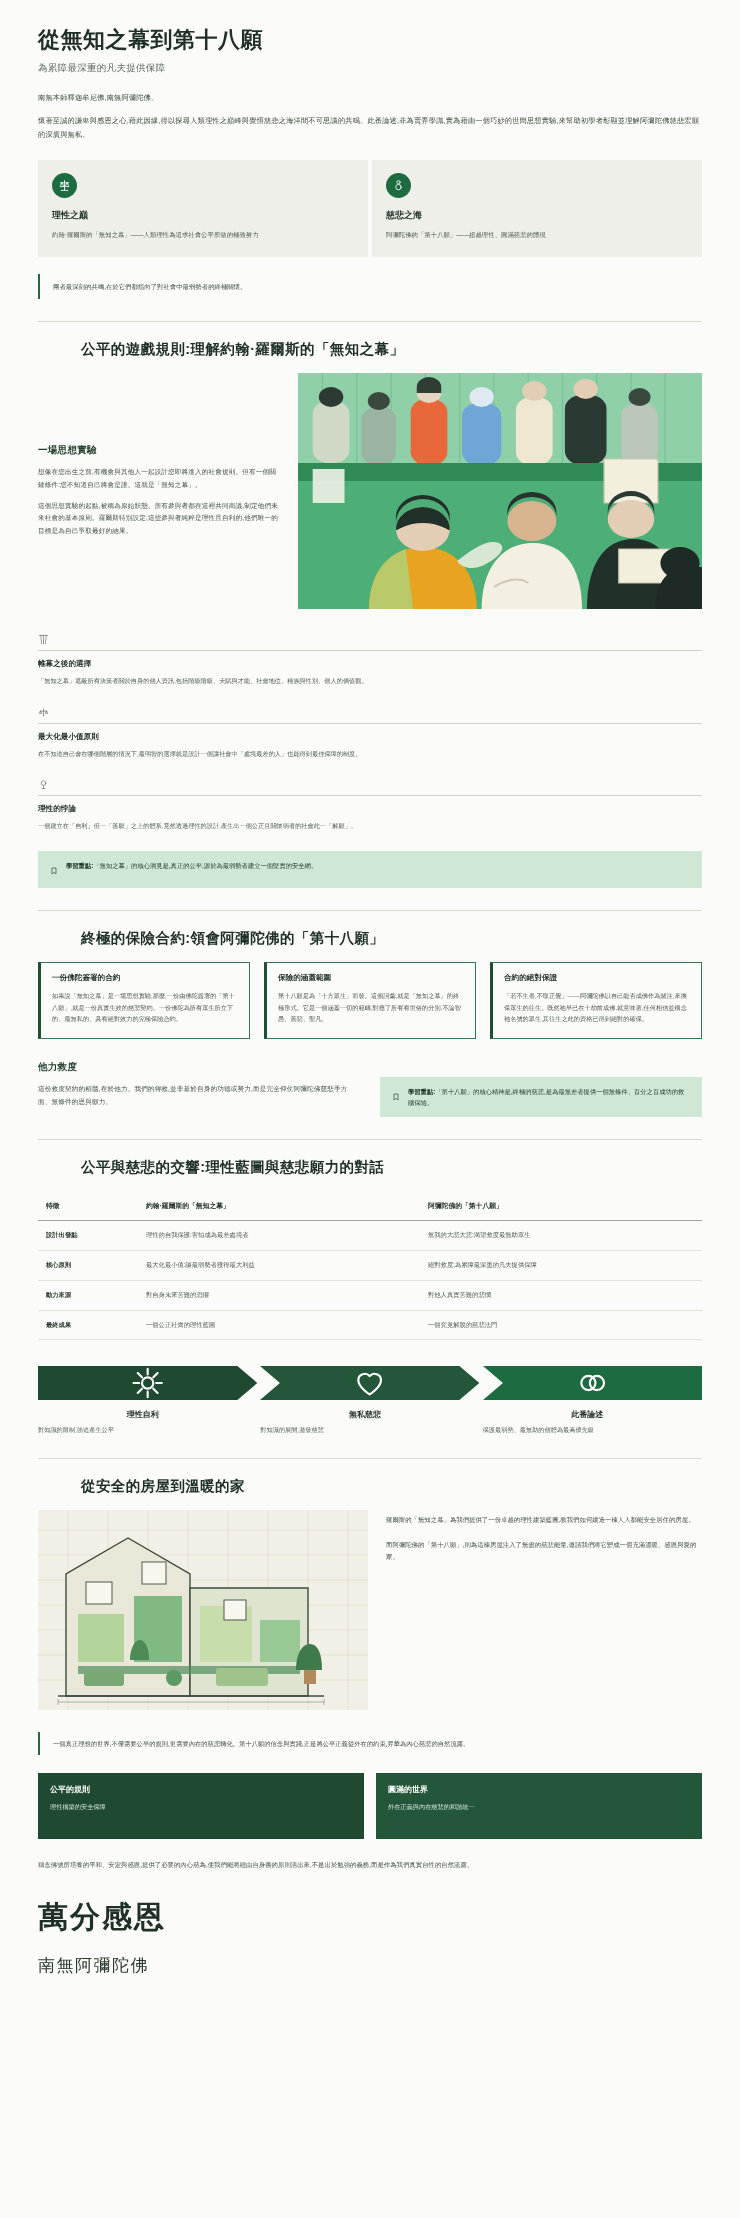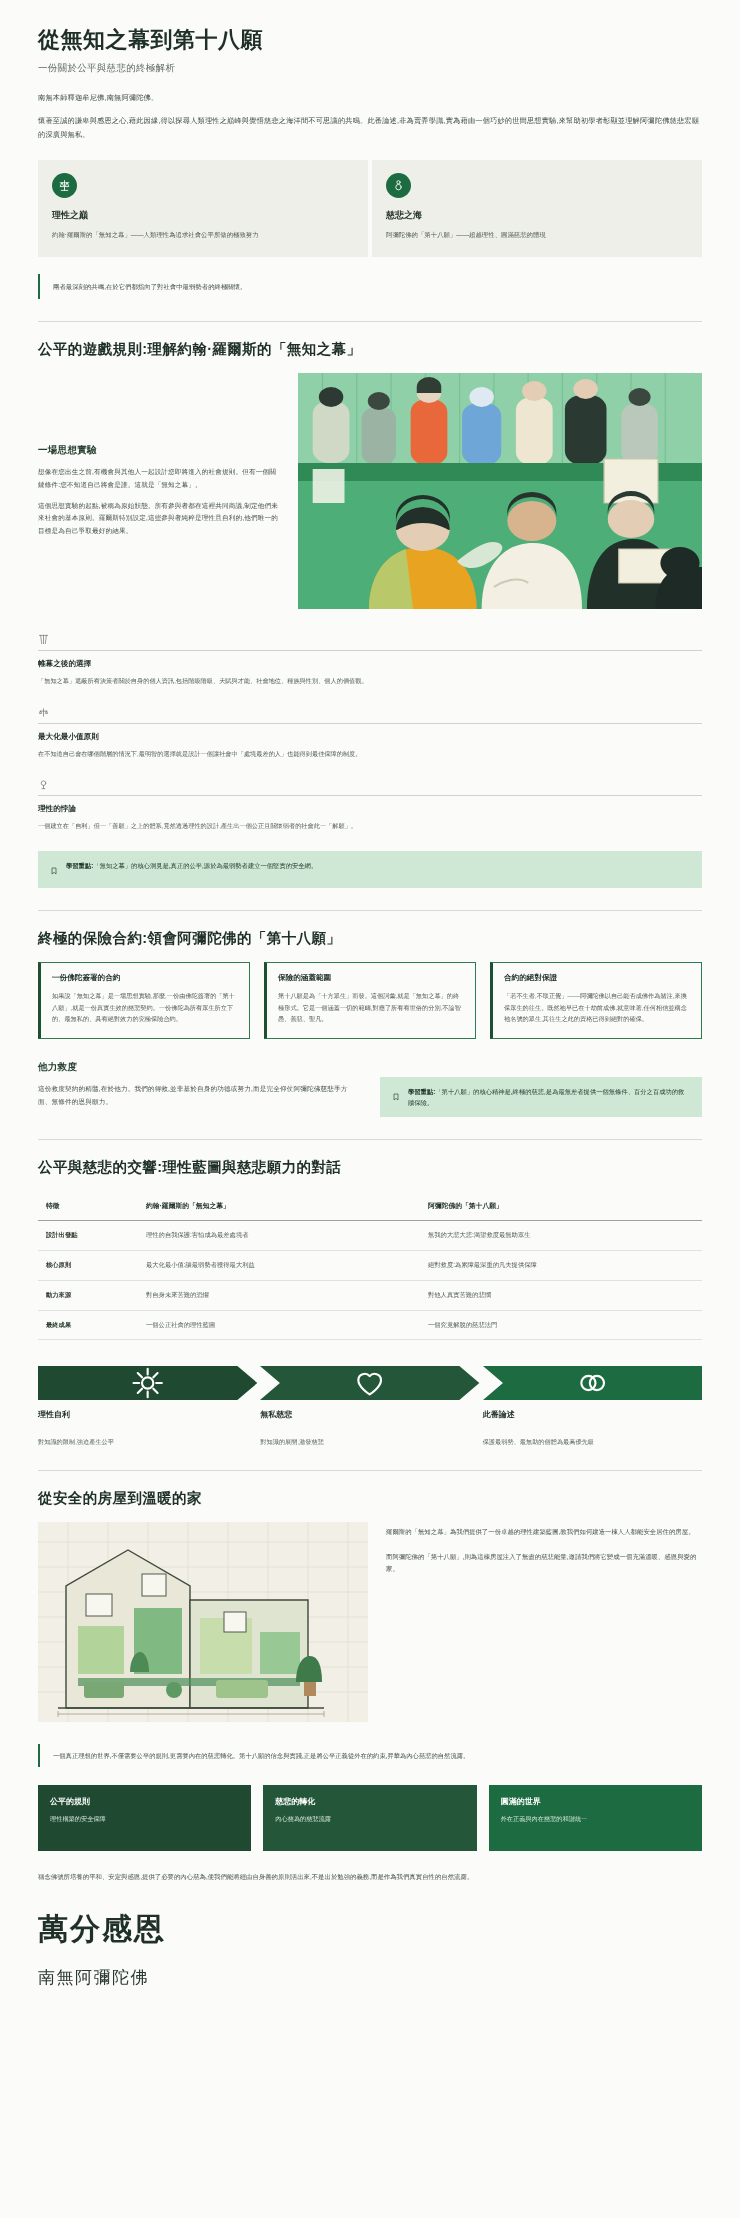--- a/index.html
+++ b/index.html
@@ -36,20 +36,21 @@
     letter-spacing: .2px;
   }
   .lede + .lede { margin-top: 9px; }
 
   h2.section-title {
     font-size: 14.5px;
     font-weight: 700;
     color: #1f3026;
     letter-spacing: .4px;
     margin-bottom: 14px;
+    margin-left: 43px;
   }
   h3.sub-title {
     font-size: 9.5px;
     font-weight: 700;
     color: #25402f;
     margin-bottom: 9px;
     letter-spacing: .3px;
   }
   p.body {
     font-size: 6.6px;
@@ -246,21 +247,22 @@
   .flow-labels {
     display: flex;
     gap: 3px;
     margin-top: 9px;
   }
   .flow-label { flex: 1; padding-right: 10px; }
   .flow-label h6 {
     font-size: 8px;
     font-weight: 700;
     color: #1f3026;
-    margin-bottom: 17px;
+    margin-bottom: 5px;
+    text-align: center;
   }
   .flow-label p {
     font-size: 6.2px;
     line-height: 1.75;
     color: #54625a;
   }
 
   
   .house-split {
     display: flex;
@@ -319,21 +321,21 @@
     letter-spacing: 1.5px;
     margin-top: 16px;
   }
 </style>
 </head>
 <body>
 
 <div class="page">
 
   <h1 class="doc-title">從無知之幕到第十八願</h1>
-  <div class="doc-subtitle">一份關於公平與慈悲的終極解析</div>
+  <div class="doc-subtitle">為累障最深重的凡夫提供保障</div>
 
   <p class="lede">南無本師釋迦牟尼佛,南無阿彌陀佛。</p>
   <p class="lede">懷著至誠的謙卑與感恩之心,藉此因緣,得以探尋人類理性之巔峰與覺悟慈悲之海洋間不可思議的共鳴。此番論述,非為賣弄學識,實為藉由一個巧妙的世間思想實驗,來幫助初學者彰顯並理解阿彌陀佛慈悲宏願的深廣與無私。</p>
 
   <div class="hero-cards">
 
     <div class="hero-card">
       <div class="badge">
         <svg width="13" height="13" viewBox="0 0 24 24" fill="none" stroke="#ffffff" stroke-width="1.6" stroke-linecap="round" stroke-linejoin="round">
           <path d="M12 3v18M6 21h12M4 7h16M7 7l-3 7h6zM17 7l3 7h-6z"></path>
@@ -672,24 +674,20 @@
   <div class="finalquote">
     <p>一個真正理想的世界,不僅需要公平的規則,更需要內在的慈悲轉化。第十八願的信念與實踐,正是將公平正義從外在的約束,昇華為內心慈悲的自然流露。</p>
   </div>
 
   <div class="dark-row">
     <div class="dark-card">
       <h5>公平的規則</h5>
       <p>理性構築的安全保障</p>
     </div>
     <div class="dark-card">
-      <h5>慈悲的轉化</h5>
-      <p>內心慈為的慈悲流露</p>
-    </div>
-    <div class="dark-card">
       <h5>圓滿的世界</h5>
       <p>外在正義與內在慈悲的和諧統一</p>
     </div>
   </div>
 
   <p class="closing-note">稱念佛號所培養的平和、安定與感恩,提供了必要的內心慈為,使我們能將經由自身善的原則活出來,不是出於勉強的義務,而是作為我們真實自性的自然流露。</p>
 
   <div class="thanks-big">萬分感恩</div>
   <div class="thanks-sub">南無阿彌陀佛</div>
 

